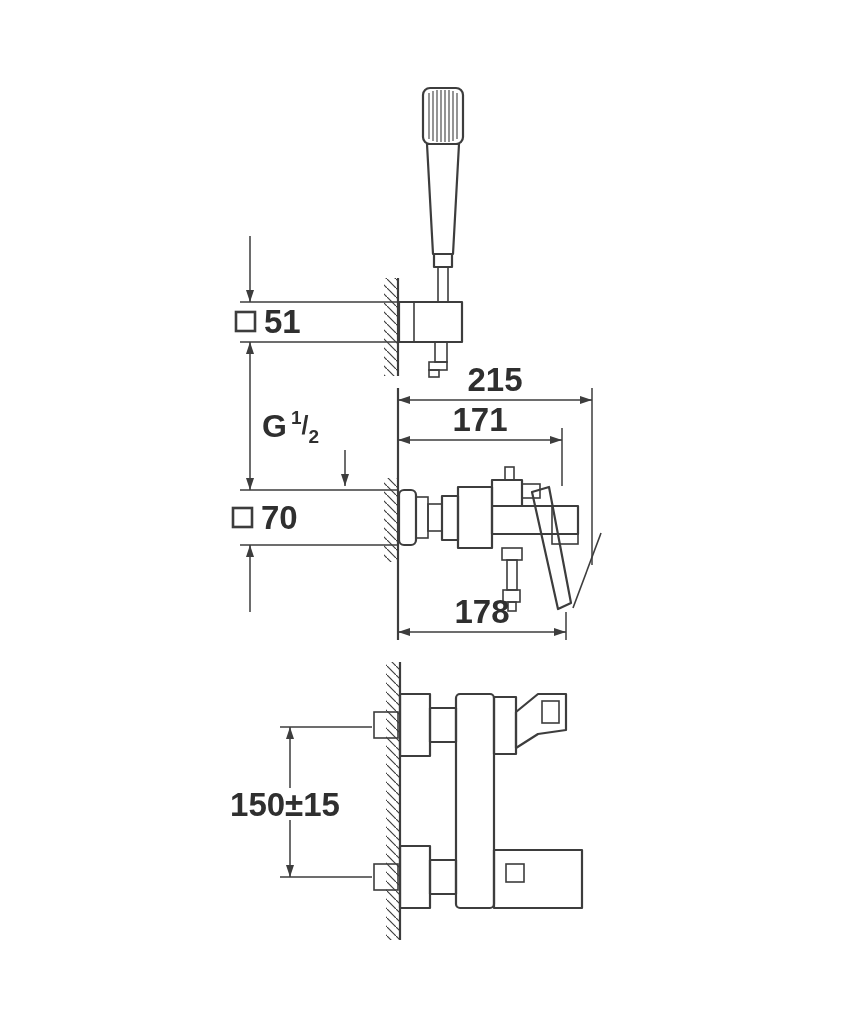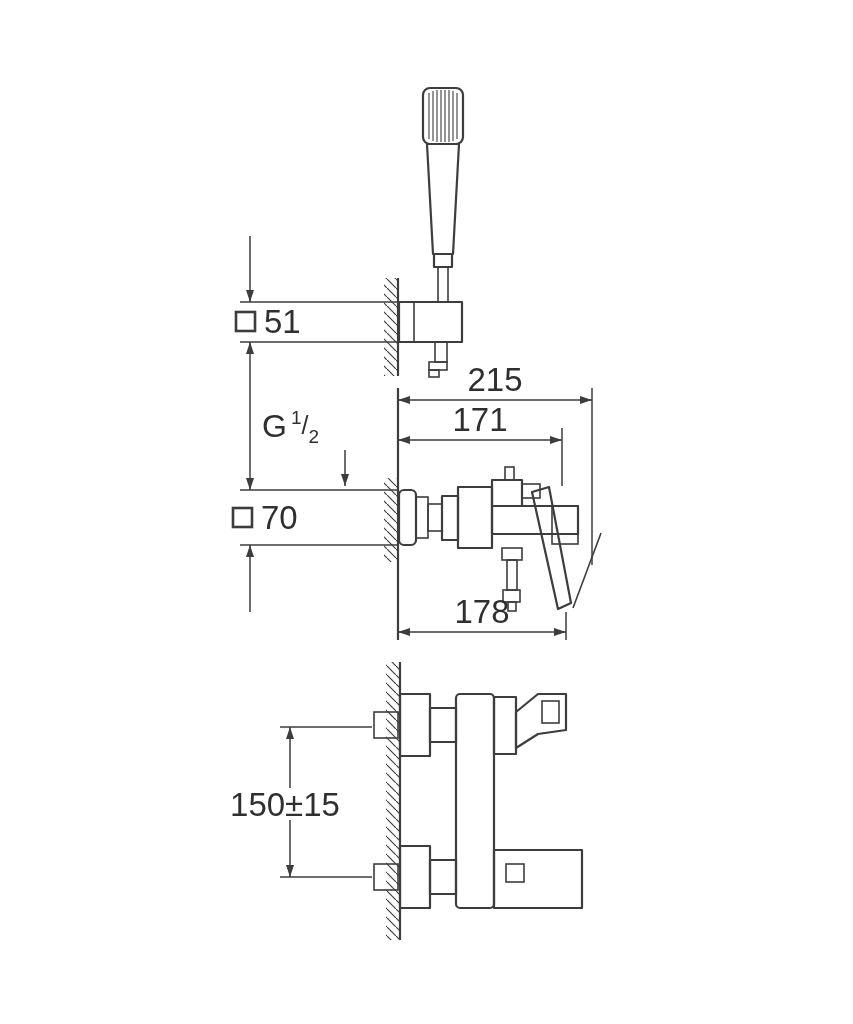--- a/index.html
+++ b/index.html
@@ -6,20 +6,21 @@
     margin: 0;
     padding: 0;
     background: #ffffff;
   }
   .page {
     width: 705px;
     height: 1024px;
     background: #ffffff;
     position: relative;
     font-family: "Liberation Sans", "DejaVu Sans", sans-serif;
+    font-weight: bold;
   }
   svg { display: block; }
   text {
     fill: #2f2f2f;
     font-family: "Liberation Sans", "DejaVu Sans", sans-serif;
   }
   .dim-text { font-size: 33px; }
   .outline { fill: none; stroke: #3d3d3d; stroke-width: 2.2; stroke-linejoin: round; }
   .inner   { fill: none; stroke: #3d3d3d; stroke-width: 1.6; }
   .dim     { fill: none; stroke: #3d3d3d; stroke-width: 1.5; }

